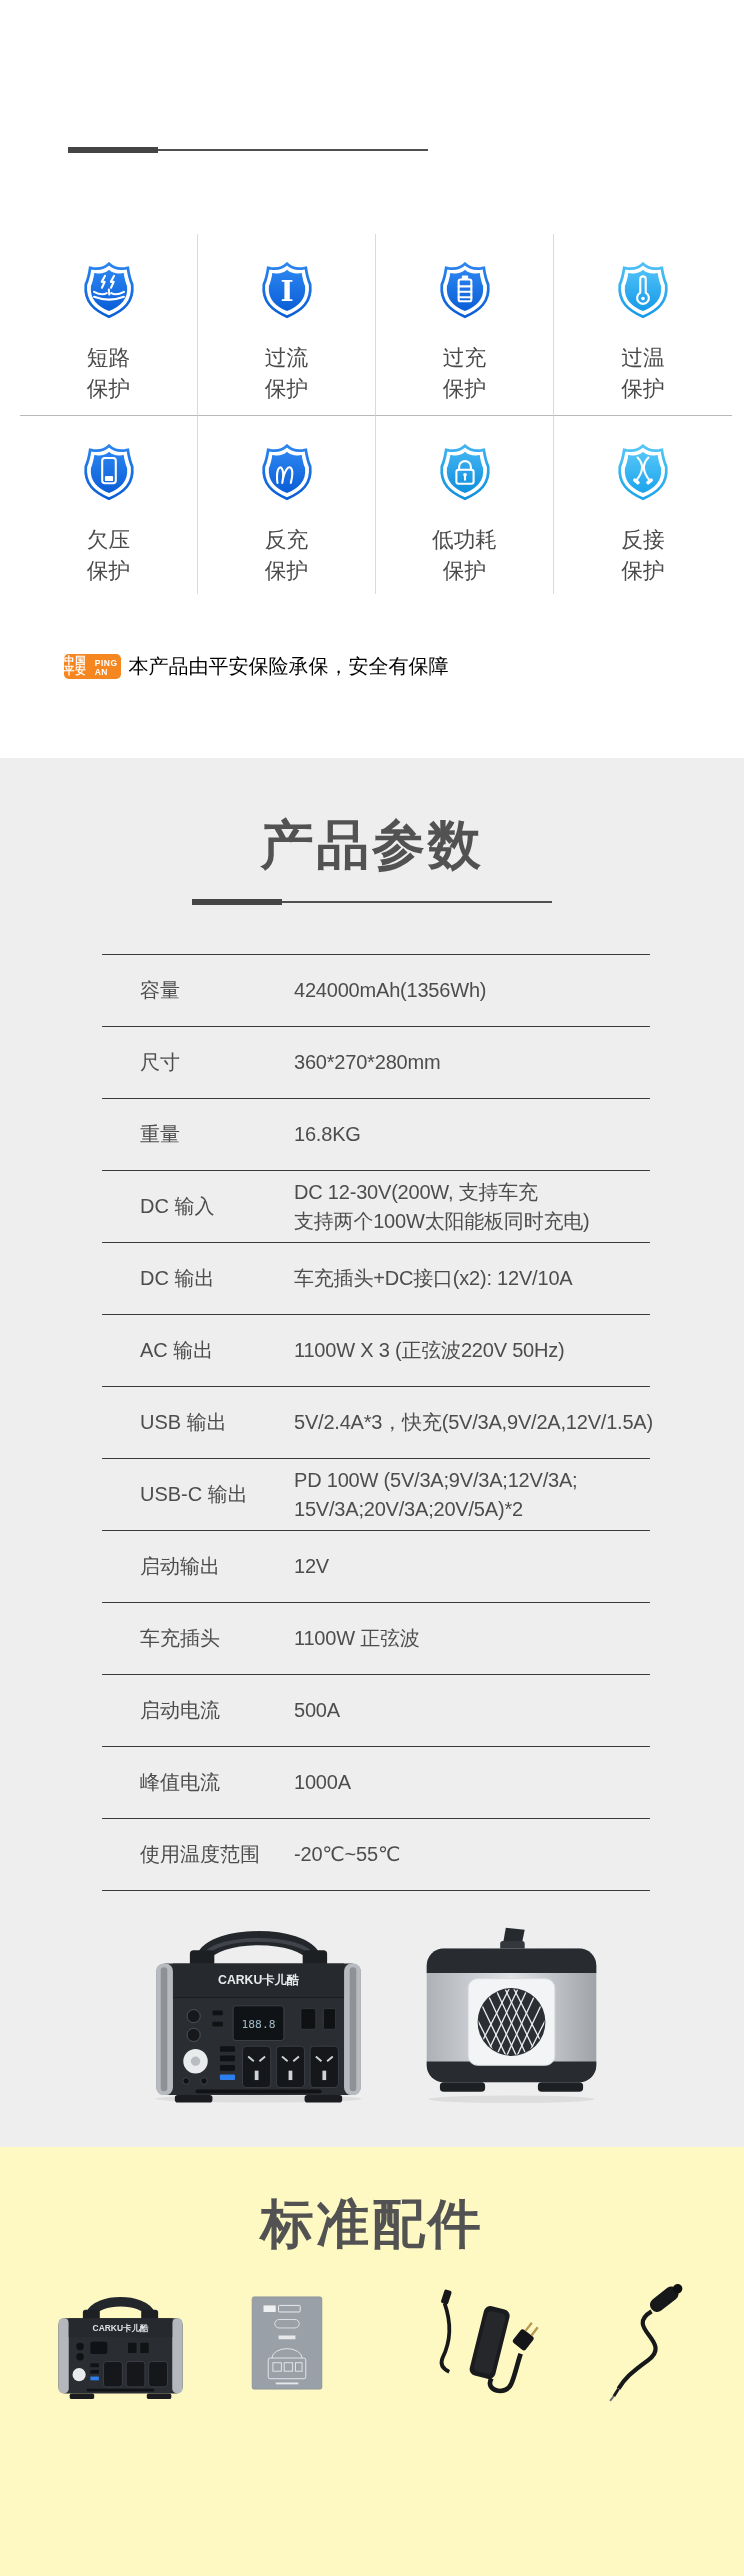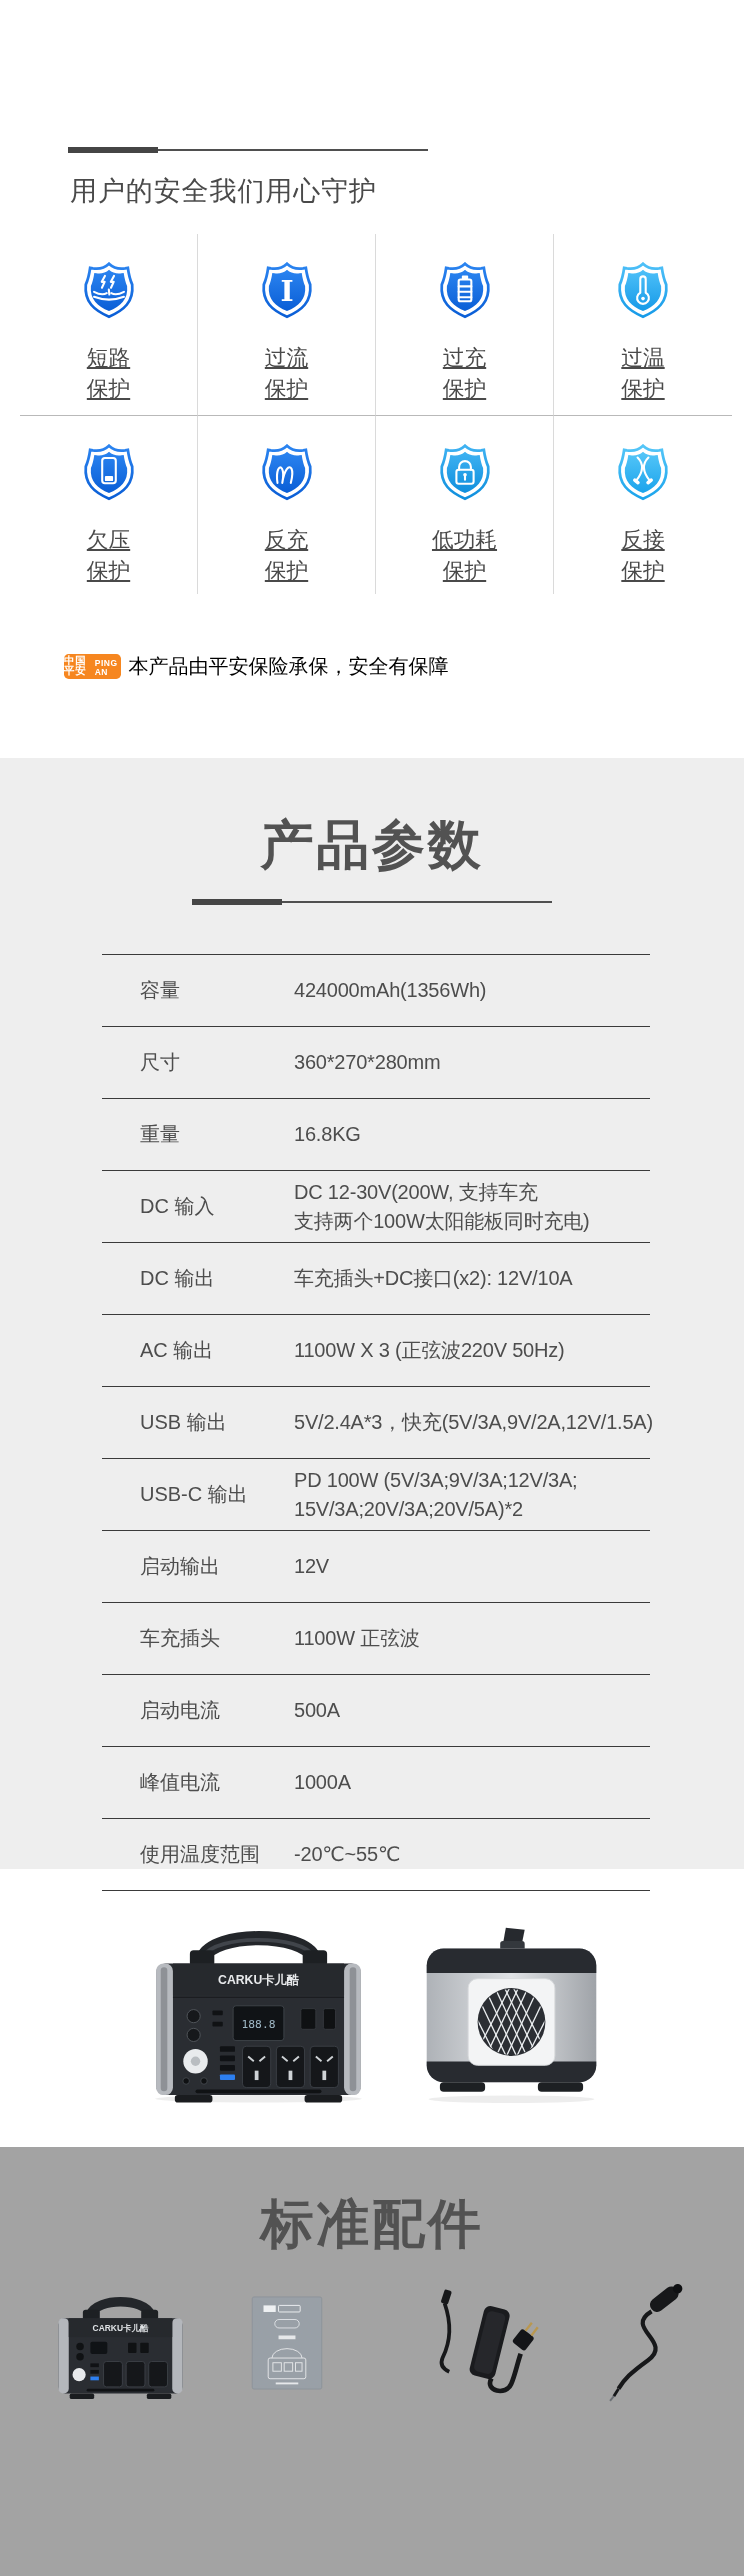--- a/index.html
+++ b/index.html
@@ -12,58 +12,57 @@
   .rule .thin{width:270px;height:1.9px;background:#4f4f4f;}
   .rule-top{left:68px;top:147px;}
   .subtitle{position:absolute;left:70px;top:173px;font-size:27px;color:#4a4a4a;letter-spacing:0.9px;}
   .safety-grid{position:absolute;left:20px;top:234px;width:712px;display:grid;
                grid-template-columns:repeat(4,178px);grid-template-rows:182px 178px;}
   .s-cell{display:flex;flex-direction:column;align-items:center;padding-top:27px;box-sizing:border-box;
           border-right:0.9px solid #dadada;}
   .s-cell:nth-child(4n){border-right:none;}
   .s-cell:nth-child(-n+4){border-bottom:0.9px solid #b9b9b9;}
   .shield-slot{display:block;width:58px;height:58px;}
-  .s-label{margin-top:22.6px;text-align:center;font-size:21.7px;color:#4a4a4a;line-height:31px;text-decoration:underline;}
+  .s-label{margin-top:22.6px;text-align:center;font-size:21.7px;color:#4a4a4a;line-height:31px;}
   .s-label span{display:block;}
   .insurance{position:absolute;left:64px;top:653px;display:flex;align-items:center;}
   .ins-badge{width:57px;height:25.4px;border-radius:4.7px;background:#f6861f;color:#ffffff;
              display:flex;flex-direction:row;align-items:center;justify-content:center;line-height:1;}
   .ins-badge .b1{font-size:10.4px;font-weight:700;letter-spacing:0.9px;}
   .ins-badge .b2{font-size:8.5px;font-weight:700;letter-spacing:0.5px;margin-top:3px;}
   .ins-text{margin-left:7.5px;font-size:20px;color:#000000;}
   
-  .gray-section{position:absolute;left:0;top:758px;width:744px;height:1111px;background:#eeeeee;}
+  .gray-section{position:absolute;left:0;top:758px;width:744px;height:1389px;background:#eeeeee;}
   .section-title{position:absolute;left:0;width:100%;text-align:center;font-size:53px;font-weight:700;color:#525252;letter-spacing:2.8px;}
   .specs-title{top:52px;}
   .rule-specs{left:50%;transform:translateX(-50%);top:141px;}
   .spec-table{position:absolute;left:102px;top:196px;width:548px;}
   .spec-row{display:flex;align-items:center;min-height:71px;border-top:0.9px solid #3a3a3a;gap:9px;}
   .spec-row:last-child{border-bottom:0.9px solid #3a3a3a;}
   .spec-label{flex:0 0 145px;padding-left:38px;font-size:20px;color:#4d4d4d;}
   .spec-value{flex:1;font-size:20px;color:#4d4d4d;line-height:29px;white-space:pre;letter-spacing:-0.2px;}
   .products{position:absolute;left:0;top:1160px;width:100%;display:flex;justify-content:center;align-items:flex-end;gap:43px;}
   
-  .bottom-section{position:absolute;left:0;top:2147px;width:744px;height:429px;background:#a3a3a3;}
+  .bottom-section{position:absolute;left:0;top:2147px;width:744px;height:429px;background:#fef9c3;}
   .accessories-title{top:42px;}
   .acc{position:absolute;}
   .acc-ps{left:49px;top:143px;}
   .acc-manual{left:251px;top:149px;}
   .acc-adapter{left:422px;top:139px;}
   .acc-cable{left:595px;top:136px;}
 </style>
 </head>
 <body>
 
 <div class="page">
 
   <div class="rule rule-top">
     <span class="dark"></span>
       <span class="thin"></span>
   </div>
-  <div class="subtitle">用户的安全我们用心守护</div>
 
   <div class="safety-grid">
   <div class="s-cell">
     <span class="shield-slot"><svg width="58" height="58" viewBox="0 0 64 64">
             <defs>
               <linearGradient id="sg0" x1="0" y1="0" x2="0" y2="1">
                 <stop offset="0" stop-color="#2b84f0"></stop>
                 <stop offset="1" stop-color="#0a5ed6"></stop>
               </linearGradient>
             </defs>

